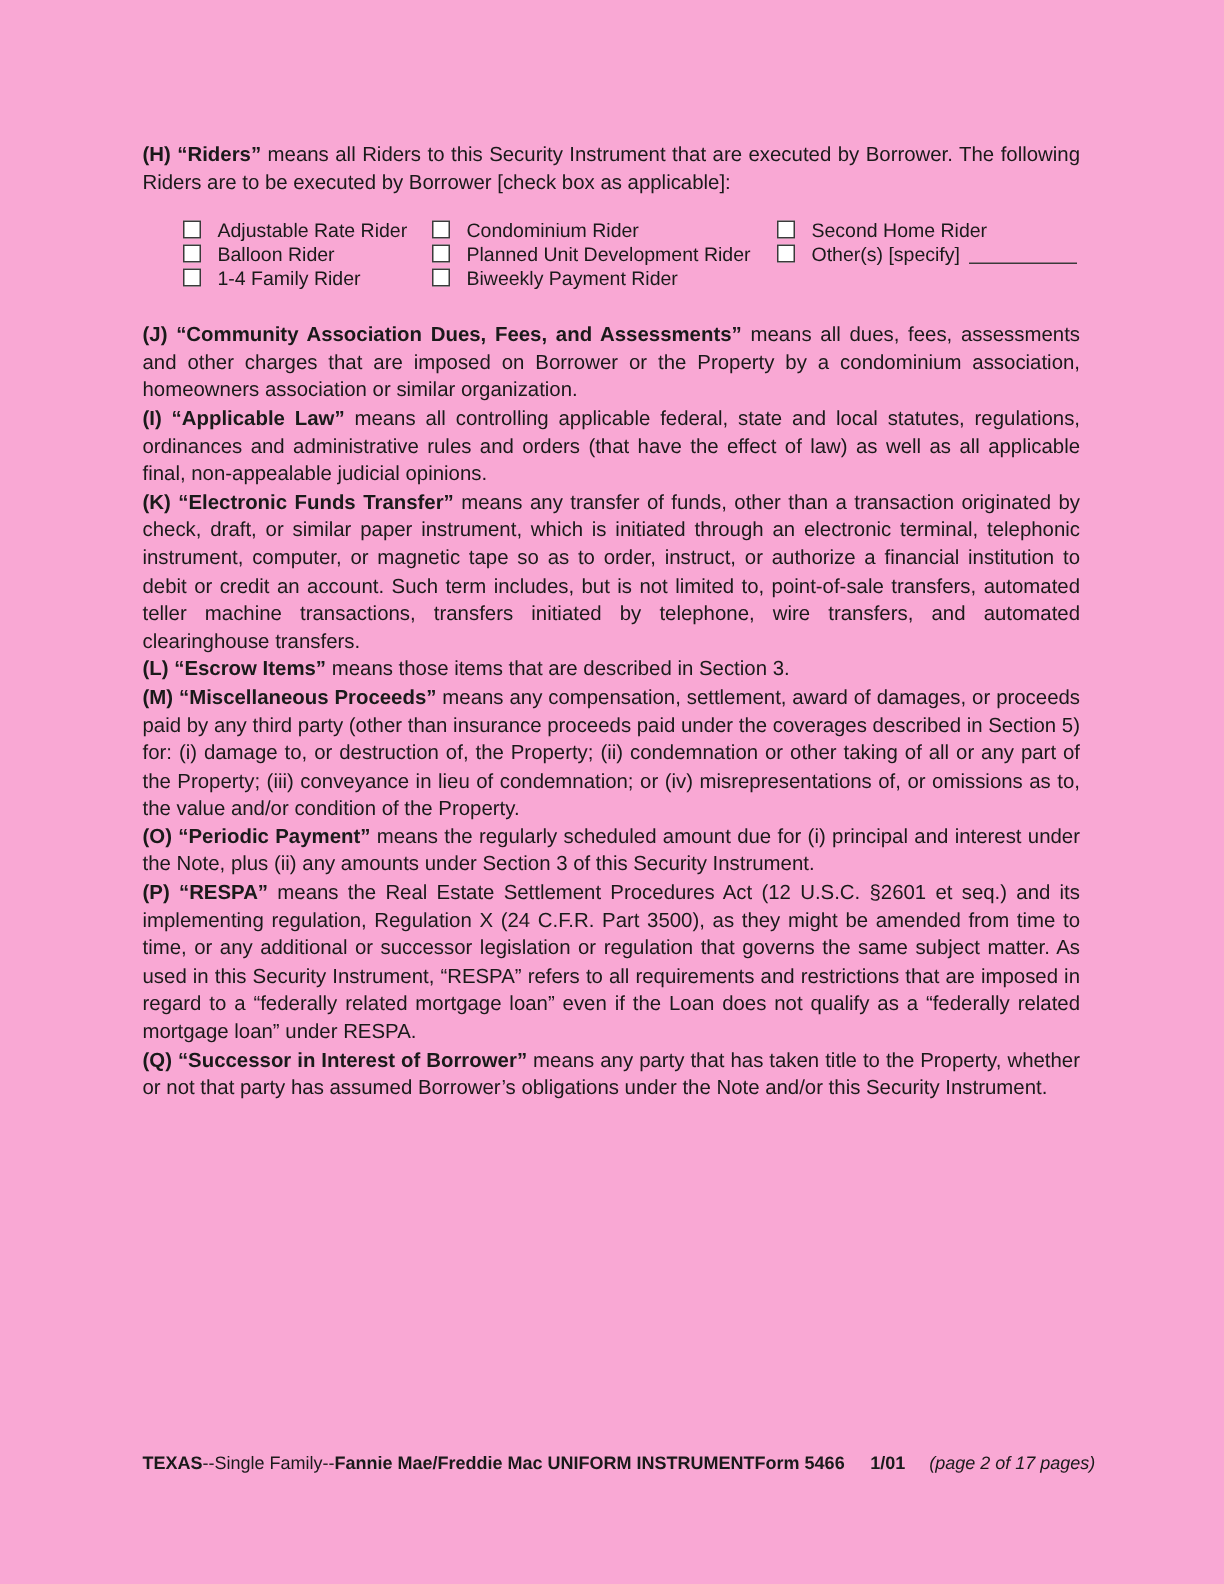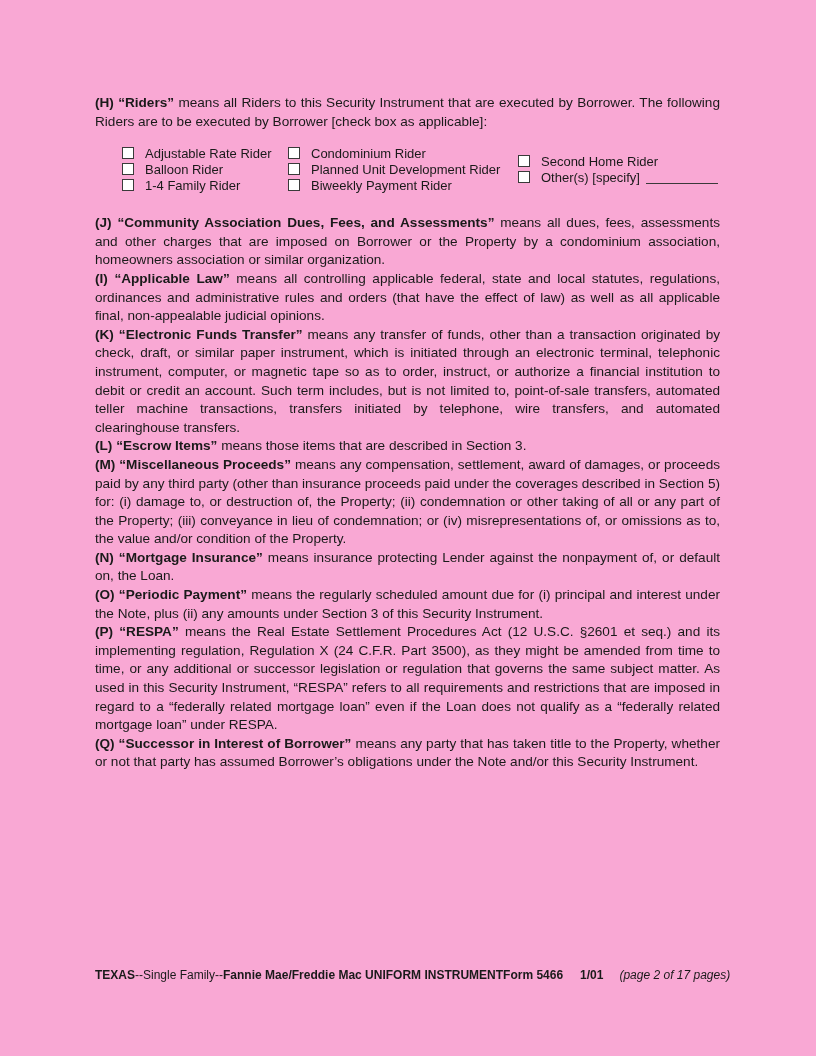--- a/index.html
+++ b/index.html
@@ -25,21 +25,20 @@
     line-height: 18.6px;
   }
   .b { font-weight: bold; }
   .i { font-style: italic; }
   
   .riders {
     display: flex;
     margin: 14px 0 21px 0;
     padding-left: 27px;
     font-size: 13px;
-    align-items: center;
   }
   .rcol1 { width: 166px; }
   .rcol2 { width: 230px; }
   .rcol3 { flex: 1; }
   .rrow {
     display: flex;
     align-items: center;
     height: 16px;
   }
   .cb {
@@ -122,21 +121,20 @@
           <span class="blank"></span>
         </div>
       </div>
     </div>
 
     <p class="def"><span class="b">(J)  “Community Association Dues, Fees, and Assessments”</span> <span>means all dues, fees, assessments and other charges that are imposed on Borrower or the Property by a condominium association, homeowners association or similar organization.</span></p>
     <p class="def"><span class="b">(I) “Applicable Law”</span> <span>means all controlling applicable federal, state and local statutes, regulations, ordinances and administrative rules and orders (that have the effect of law) as well as all applicable final, non-appealable judicial opinions.</span></p>
     <p class="def"><span class="b">(K)  “Electronic Funds Transfer”</span> <span>means any transfer of funds, other than a transaction originated by check, draft, or similar paper instrument, which is initiated through an electronic terminal, telephonic instrument, computer, or magnetic tape so as to order, instruct, or authorize a financial institution to debit or credit an account.  Such term includes, but is not limited to, point-of-sale transfers, automated teller machine transactions, transfers initiated by telephone, wire transfers, and automated clearinghouse transfers.</span></p>
     <p class="def"><span class="b">(L)  “Escrow Items”</span> <span>means those items that are described in Section 3.</span></p>
     <p class="def"><span class="b">(M)  “Miscellaneous Proceeds”</span> <span>means any compensation, settlement, award of damages, or proceeds paid by any third party (other than insurance proceeds paid under the coverages described in Section 5) for: (i) damage to, or destruction of, the Property; (ii) condemnation or other taking of all or any part of the Property; (iii) conveyance in lieu of condemnation; or (iv) misrepresentations of, or omissions as to, the value and/or condition of the Property.</span></p>
-    <p class="def"><span class="b">(N)  “Mortgage Insurance”</span> <span>means insurance protecting Lender against the nonpayment of, or default on, the Loan.</span></p>
     <p class="def"><span class="b">(O)  “Periodic Payment”</span> <span>means the regularly scheduled amount due for (i) principal and interest under the Note, plus (ii) any amounts under Section 3 of this Security Instrument.</span></p>
     <p class="def"><span class="b">(P)  “RESPA”</span> <span>means the Real Estate Settlement Procedures Act (12 U.S.C. §2601 et seq.) and its implementing regulation, Regulation X (24 C.F.R. Part 3500), as they might be amended from time to time, or any additional or successor legislation or regulation that governs the same subject matter.  As used in this Security Instrument, “RESPA” refers to all requirements and restrictions that are imposed in regard to a “federally related mortgage loan” even if the Loan does not qualify as a “federally related mortgage loan” under RESPA.</span></p>
     <p class="def"><span class="b">(Q)  “Successor in Interest of Borrower”</span> <span>means any party that has taken title to the Property, whether or not that party has assumed Borrower’s obligations under the Note and/or this Security Instrument.</span></p>
 
   </div>
 
   <div class="footer">
       <span class="b">TEXAS</span>
       <span>--Single Family--</span>
       <span class="b">Fannie Mae/Freddie Mac UNIFORM INSTRUMENT</span>

